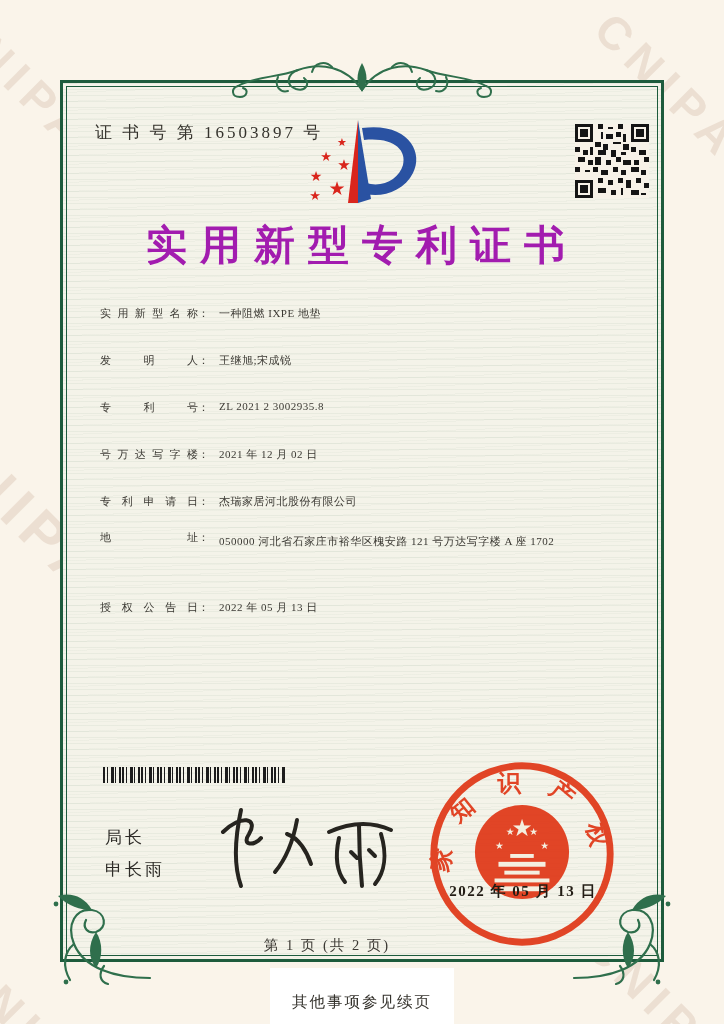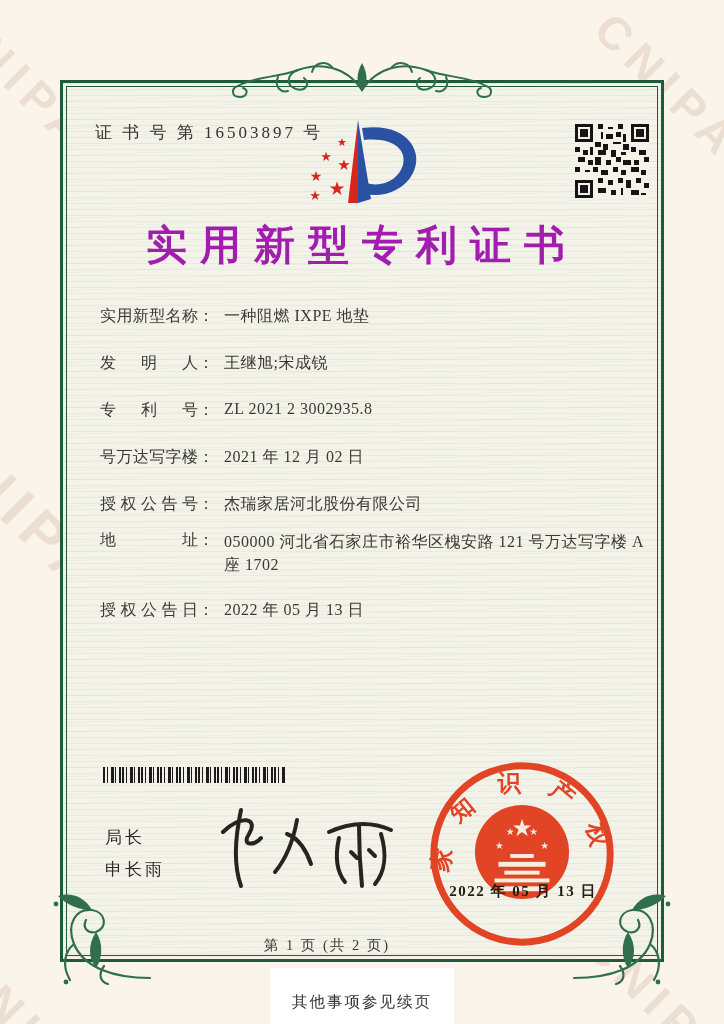--- a/index.html
+++ b/index.html
@@ -36,21 +36,21 @@
     position:absolute;left:95px;top:121px;
     font-size:17px;letter-spacing:3px;color:#34322c;
   }
   .qr{position:absolute;left:575px;top:124px;width:74px;height:74px;}
   .logo{position:absolute;left:282px;top:108px;width:170px;height:110px;}
   .title{
     position:absolute;left:0;top:218px;width:724px;text-align:center;
     font-size:41px;font-weight:bold;letter-spacing:13px;color:#a21caf;
   }
   
-  .frow{position:absolute;left:100px;font-size:16px;color:#3b3933;white-space:nowrap;}
+  .frow{position:absolute;left:100px;font-size:11px;color:#3b3933;white-space:nowrap;}
   .flabel{
     display:inline-block;width:98px;
     text-align:justify;text-align-last:justify;
     vertical-align:top;
   }
   .fcolon{display:inline-block;vertical-align:top;}
   .fvalue{display:inline-block;margin-left:10px;vertical-align:top;letter-spacing:0.5px;}
   .fvalue.wrap{white-space:normal;width:432px;line-height:23px;}
   .grant-right{position:absolute;left:368px;top:0;}
   
@@ -235,21 +235,21 @@
   <div class="frow" style="top:353px;">
     <span class="flabel">发明人</span><span class="fcolon">：</span><span class="fvalue">王继旭;宋成锐</span>
   </div>
   <div class="frow" style="top:400px;">
     <span class="flabel">专利号</span><span class="fcolon">：</span><span class="fvalue">ZL 2021 2 3002935.8</span>
   </div>
   <div class="frow" style="top:447px;">
     <span class="flabel">号万达写字楼</span><span class="fcolon">：</span><span class="fvalue">2021 年 12 月 02 日</span>
   </div>
   <div class="frow" style="top:494px;">
-    <span class="flabel">授权公告号</span><span class="fcolon">：</span><span class="fvalue">杰瑞家居河北股份有限公司</span>
+    <span class="flabel">专利申请日</span><span class="fcolon">：</span><span class="fvalue">杰瑞家居河北股份有限公司</span>
   </div>
   <div class="frow" style="top:530px;">
     <span class="flabel">地址</span><span class="fcolon">：</span><span class="fvalue wrap">050000 河北省石家庄市裕华区槐安路 121 号万达写字楼 A 座 1702</span>
   </div>
   <div class="frow" style="top:600px;width:530px;">
     <span class="flabel">授权公告日</span><span class="fcolon">：</span><span class="fvalue">2022 年 05 月 13 日</span>
   </div>
 
   <div class="body-text">
   </div>

